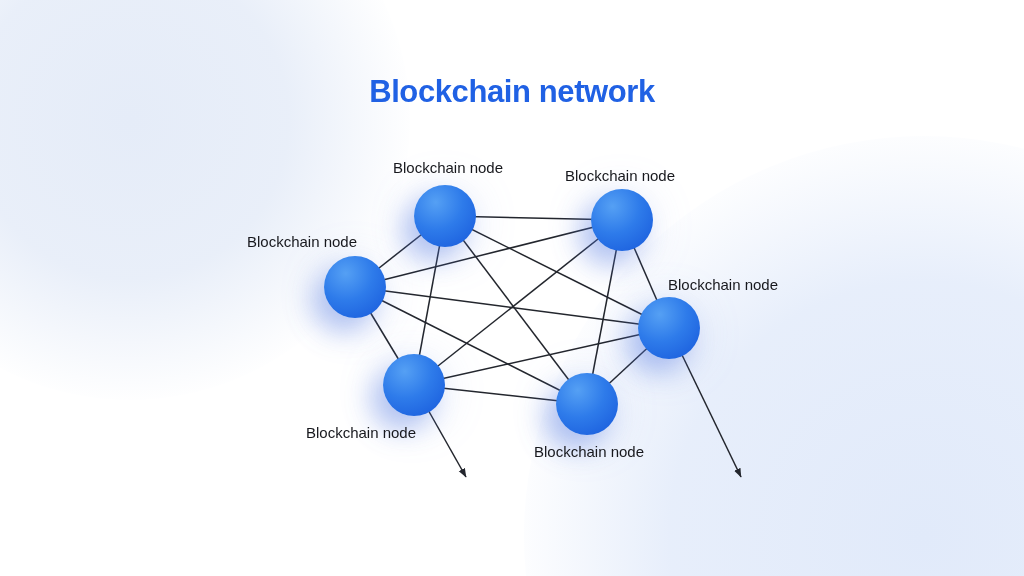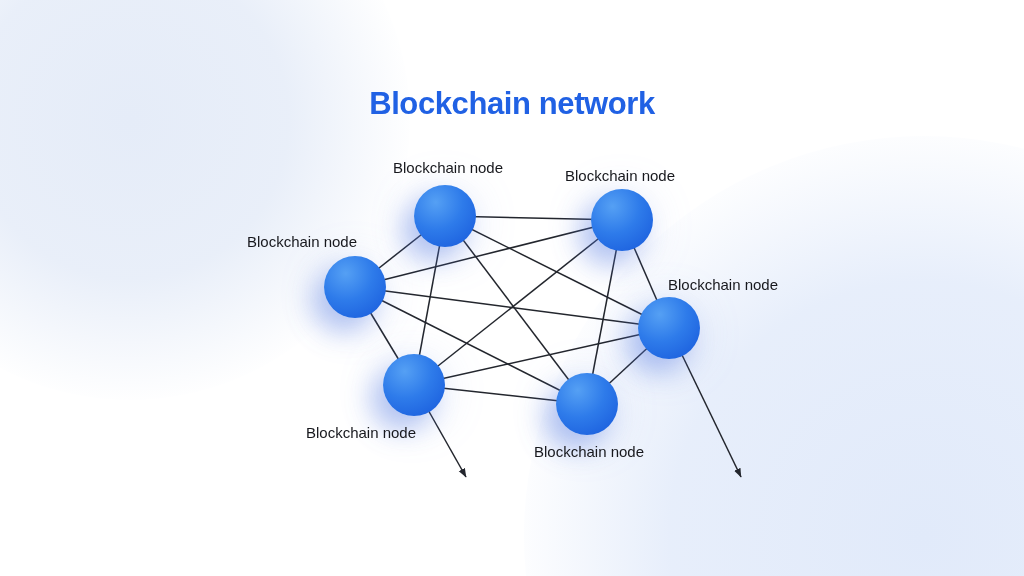--- a/index.html
+++ b/index.html
@@ -20,21 +20,21 @@
   }
   .blob-bottom-right{
     left:524px;top:136px;width:800px;height:800px;
     background:radial-gradient(circle,
       rgba(225,234,250,1) 0%,
       rgba(225,234,250,0.8) 45%,
       rgba(225,234,250,0) 74%);
   }
   .title{
     position:absolute;top:70px;left:0;right:0;
-    margin:16px;text-align:center;
+    margin:4px;text-align:center;
     font-size:31px;font-weight:700;letter-spacing:-0.4px;
     color:var(--title-color,#2061e4);
   }
   .edges{position:absolute;inset:0;z-index:1;}
   #node-layer{position:absolute;inset:0;z-index:2;}
   .node{
     position:absolute;width:62px;height:62px;border-radius:50%;
     transform:translate(-50%,-50%);
     background:radial-gradient(circle at 35% 28%,
       var(--node-highlight,#55a0f4) 0%,

